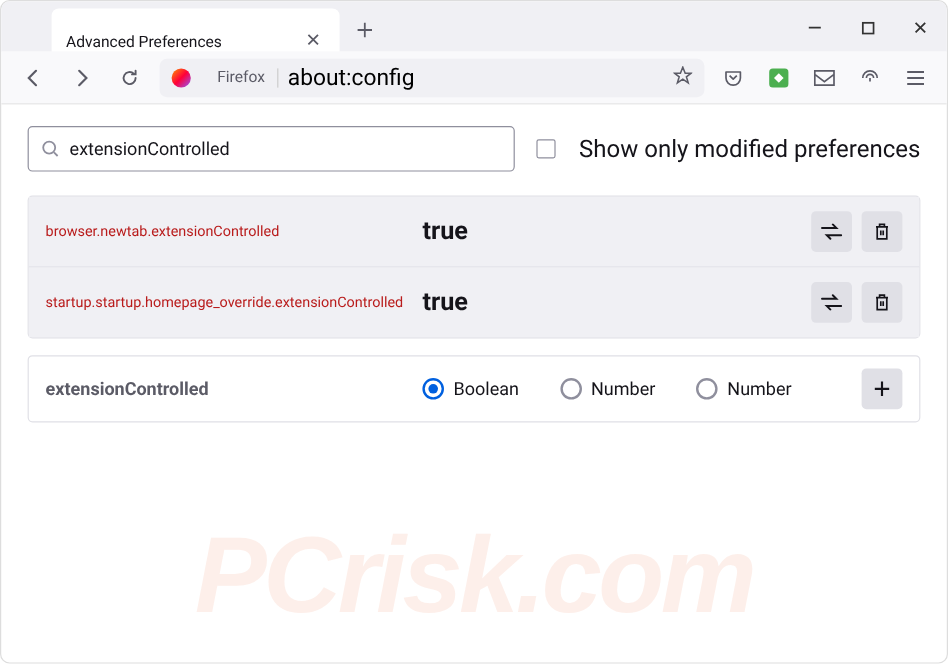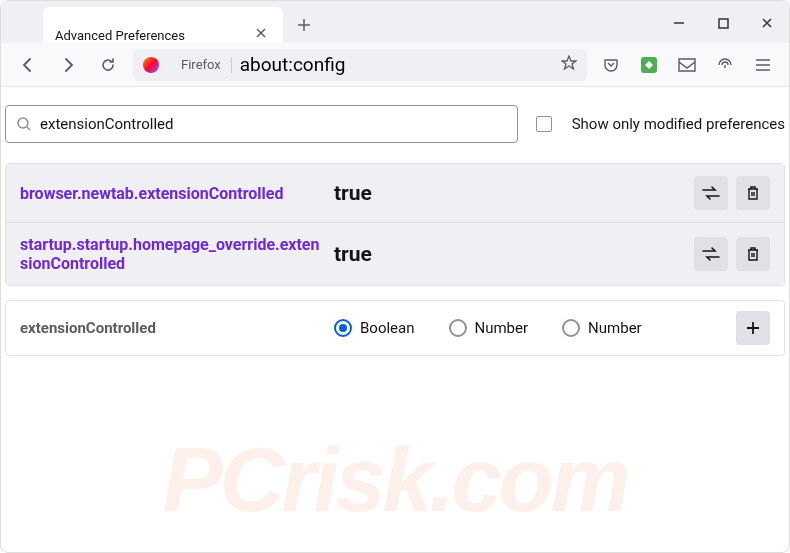--- a/index.html
+++ b/index.html
@@ -18,32 +18,32 @@
 .toolbar { height: 44px; background: #f9f9fb; display: flex; align-items: center; padding: 0 12px; gap: 10px; border-bottom: 1px solid #e7e7e7; }
 .nav-btn { width: 30px; height: 30px; display: flex; align-items: center; justify-content: center; color: #5b5b66; cursor: pointer; border-radius: 4px; }
 .urlbar { flex: 1; height: 32px; background: #f0f0f4; border-radius: 6px; display: flex; align-items: center; padding: 0 10px; gap: 8px; }
 .urlbar-identity { display: flex; align-items: flex-start; gap: 22px; font-size: 13px; color: #5b5b66; border-right: 1px solid #ccc; padding-right: 10px; }
 .firefox-icon { width: 16px; height: 16px; background: linear-gradient(135deg, #ff9500, #ff0039, #9059ff); border-radius: 50%; }
 .url-text { font-size: 19px; color: #000000; flex: 1; }
 .toolbar-icon { width: 28px; height: 28px; display: flex; align-items: center; justify-content: center; color: #5b5b66; cursor: pointer; border-radius: 4px; }
 .pocket-icon-bg { width: 16px; height: 16px; background: #4caf50; border-radius: 3px; display: flex; align-items: center; justify-content: center; }
 
 
-.content { padding: 18px 4px; }
+.content { padding: 18px 22px; }
 .search-row { display: flex; align-items: center; gap: 18px; margin-bottom: 20px; }
 .search-box { flex: 1; height: 38px; border: 1px solid #8f8f9d; border-radius: 4px; display: flex; align-items: center; padding: 0 10px; gap: 8px; }
 .search-input { border: none; outline: none; font-size: 15px; flex: 1; color: #15141a; background: transparent; }
-.checkbox-wrap { display: flex; align-items: center; gap: 20px; font-size: 15px; color: #15141a; cursor: pointer; }
+.checkbox-wrap { display: flex; align-items: center; gap: 20px; font-size: 20px; color: #15141a; cursor: pointer; }
 .checkbox { width: 16px; height: 16px; border: 1.5px solid #8f8f9d; border-radius: 2px; }
 
 .pref-list { border: 1px solid #e0e0e6; border-radius: 4px; }
 .pref-row { display: flex; align-items: center; padding: 12px 14px; gap: 14px; border-bottom: 1px solid #e0e0e6; }
 .pref-row:last-child { border-bottom: none; }
 .pref-row.modified { background: #f0f0f4; }
-.pref-name { font-size: 16px; font-weight: 700; color: #6d28d9; width: 300px; word-break: break-word; }
+.pref-name { font-size: 12px; font-weight: 400; color: #b91c1c; width: 300px; word-break: break-word; }
 .pref-value { font-size: 21px; font-weight: 700; color: #15141a; flex: 1; }
 .pref-actions { display: flex; gap: 8px; }
 .action-btn { width: 34px; height: 34px; background: #e0e0e6; border-radius: 4px; display: flex; align-items: center; justify-content: center; cursor: pointer; color: #15141a; }
 
 .new-pref { margin-top: 14px; border: 1px solid #e0e0e6; border-radius: 4px; display: flex; align-items: center; padding: 10px 14px; gap: 14px; }
 .new-pref-name { font-size: 15px; font-weight: 700; color: #5b5b66; width: 300px; }
 .radio-group { display: flex; gap: 34px; flex: 1; align-items: center; }
 .radio-item { display: flex; align-items: center; gap: 8px; font-size: 15px; color: #15141a; cursor: pointer; justify-content: space-between; }
 .radio { width: 18px; height: 18px; border: 2px solid #8f8f9d; border-radius: 50%; position: relative; }
 .radio.checked { border-color: #0060df; }

